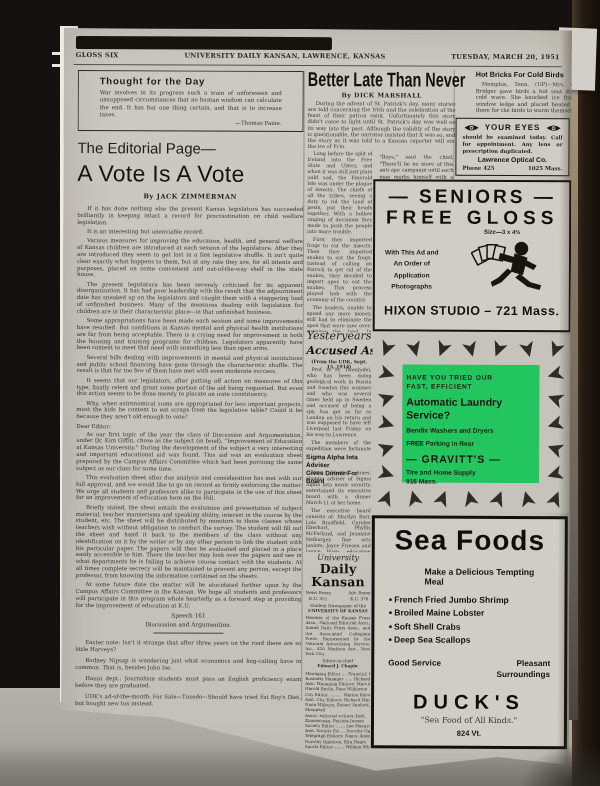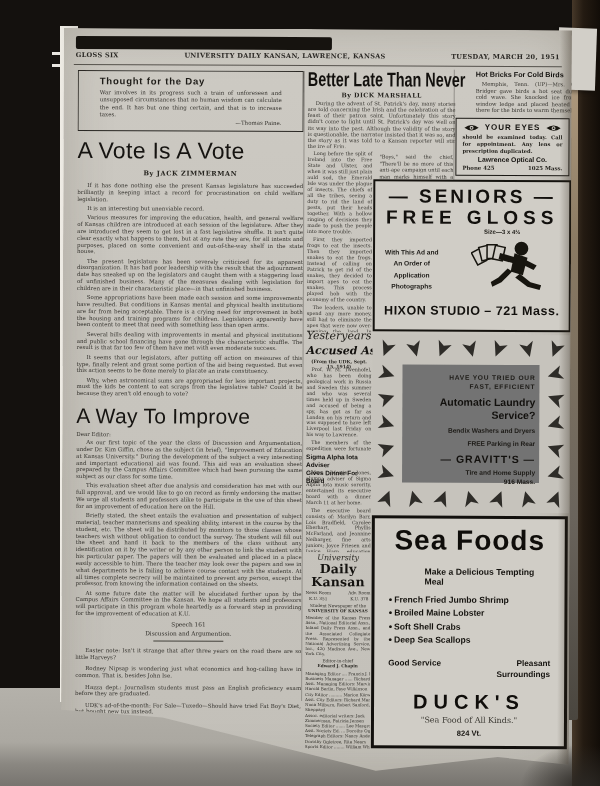--- a/index.html
+++ b/index.html
@@ -93,21 +93,21 @@
   .seniors{left:310px;top:150px;width:198px;height:152px;border:2px solid #15130f;background:#d0cdc6;box-sizing:border-box;padding:5px 8px 4px;}
   .sen-l1{font:bold 19px/1.1 "Liberation Sans",sans-serif;letter-spacing:3px;text-align:center;color:#12100d;}
   .sen-l2{font:bold 19px/1.1 "Liberation Sans",sans-serif;letter-spacing:5px;text-align:center;color:#12100d;}
   .sen-size{font:bold 6px "Liberation Sans",sans-serif;text-align:center;margin-left:60px;color:#26241f;}
   .sen-mid{display:flex;align-items:center;justify-content:space-between;margin:4px 6px 2px 2px;}
   .sen-offer div{font:bold 6.6px/1.75 "Liberation Sans",sans-serif;text-align:center;color:#1d1b17;}
   .sen-foot{font:bold 12.5px "Liberation Sans",sans-serif;text-align:center;letter-spacing:.5px;color:#12100d;margin-top:3px;}
 
   
   .gravitts{left:310px;top:305px;width:197px;height:178px;background:#c6c3bc;box-sizing:border-box;}
-  .gr-inner{position:absolute;left:30px;top:30px;right:30px;bottom:30px;background:#737373;padding:8px 4px 0;box-sizing:border-box;text-align:right;}
+  .gr-inner{position:absolute;left:30px;top:30px;right:30px;bottom:30px;background:#22c55e;padding:8px 4px 0;box-sizing:border-box;text-align:left;}
   .gr-i1{font:bold 6.6px/1.4 "Liberation Sans",sans-serif;letter-spacing:.8px;color:#1d1b17;}
   .gr-s1{font:bold 10.5px/1.15 "Liberation Sans",sans-serif;color:#12100d;margin-top:5px;}
   .gr-b{font:bold 6.6px "Liberation Sans",sans-serif;color:#1d1b17;margin-top:6px;}
   .gr-name{font:bold 10.5px "Liberation Sans",sans-serif;letter-spacing:1px;color:#12100d;margin-top:6px;}
   .gr-t{font:bold 6.6px/1.4 "Liberation Sans",sans-serif;color:#1d1b17;margin-top:3px;}
   .arrow-strip{position:absolute;display:flex;justify-content:space-around;align-items:center;color:#2e2c28;}
   .arrow-strip span{font:22px "DejaVu Sans",sans-serif;line-height:1;}
   .ar-top{left:0;right:0;top:-2px;height:32px;}
   .ar-top span{transform:rotate(112deg);}
   .ar-top span:nth-child(even){transform:rotate(75deg);}
@@ -159,33 +159,33 @@
     <div class="abs hdr-rule"></div>
     <div class="abs col-rule" style="left:240px;top:42px;height:630px;"></div>
     <div class="abs col-rule" style="left:390px;top:40px;height:138px;"></div>
 
     <div class="abs leftcol">
       <div class="thought-box">
         <div class="thought-title">Thought for the Day</div>
         <div class="thought-body">War involves in its progress such a train of unforeseen and unsupposed circumstances that no human wisdom can calculate the end. It has but one thing certain, and that is to increase taxes.</div>
         <div class="thought-attr">—Thomas Paine.</div>
       </div>
+      <div class="kicker sans">The Editorial Page—</div>
       <div class="h-vote">A Vote Is A Vote</div>
       <div class="byline">By JACK ZIMMERMAN</div>
       <div class="bodytext">
           <p>If it has done nothing else the present Kansas legislature has succeeded brilliantly in keeping intact a record for procrastination on child welfare legislation.</p>
           <p>It is an interesting but unenviable record.</p>
           <p>Various measures for improving the education, health, and general welfare of Kansas children are introduced at each session of the legislature. After they are introduced they seem to get lost in a fast legislative shuffle. It isn't quite clear exactly what happens to them, but at any rate they are, for all intents and purposes, placed on some convenient and out-of-the-way shelf in the state house.</p>
           <p>The present legislature has been severely criticized for its apparent disorganization. It has had poor leadership with the result that the adjournment date has sneaked up on the legislators and caught them with a staggering load of unfinished business. Many of the measures dealing with legislation for children are in their characteristic place—in that unfinished business.</p>
           <p>Some appropriations have been made each session and some improvements have resulted. But conditions in Kansas mental and physical health institutions are far from being acceptable. There is a crying need for improvement in both the housing and training programs for children. Legislators apparently have been content to meet that need with something less than open arms.</p>
           <p>Several bills dealing with improvements in mental and physical institutions and public school financing have gone through the characteristic shuffle. The result is that far too few of them have met with even moderate success.</p>
           <p>It seems that our legislators, after putting off action on measures of this type, finally relent and grant some portion of the aid being requested. But even this action seems to be done merely to placate an irate constituency.</p>
           <p>Why, when astronomical sums are appropriated for less important projects, must the kids be content to eat scraps from the legislative table? Could it be because they aren't old enough to vote?</p>
         </div>
-      <div class="h-improve">A Way To Improve</div>
       <div class="salute">Dear Editor:</div>
       <div class="bodytext">
           <p>As our first topic of the year the class of Discussion and Argumentation, under Dr. Kim Giffin, chose as the subject (in brief), "Improvement of Education at Kansas University." During the development of the subject a very interesting and important educational aid was found. This aid was an evaluation sheet prepared by the Campus Affairs Committee which had been pursuing the same subject as our class for some time.</p>
           <p>This evaluation sheet after due analysis and consideration has met with our full approval, and we would like to go on record as firmly endorsing the matter. We urge all students and professors alike to participate in the use of this sheet for an improvement of education here on the Hill.</p>
           <p>Briefly stated, the sheet entails the evaluation and presentation of subject material, teacher mannerisms and speaking ability, interest in the course by the student, etc. The sheet will be distributed by monitors to those classes whose teachers wish without obligation to conduct the survey. The student will fill out the sheet and hand it back to the members of the class without any identification on it by the writer or by any other person to link the student with his particular paper. The papers will then be evaluated and placed in a place easily accessible to him. There the teacher may look over the papers and see in what departments he is failing to achieve course contact with the students. At all times complete secrecy will be maintained to prevent any person, except the professor, from knowing the information contained on the sheets.</p>
           <p>At some future date the matter will be elucidated further upon by the Campus Affairs Committee in the Kansan. We hope all students and professors will participate in this program whole heartedly as a forward step in providing for the improvement of education at K.U.</p>
         </div>
       <div class="sig">
         <div>Speech 161</div>
         <div>Discussion and Argumention.</div>

